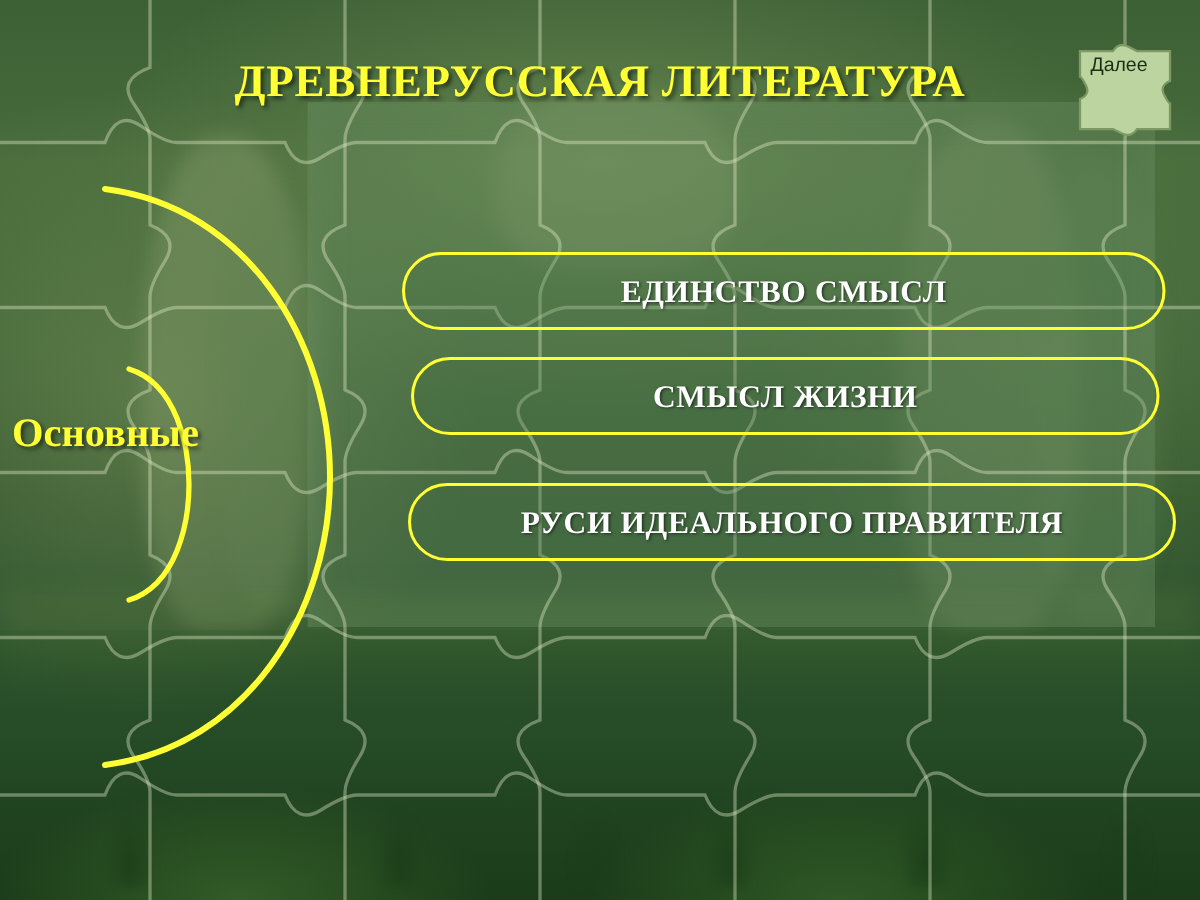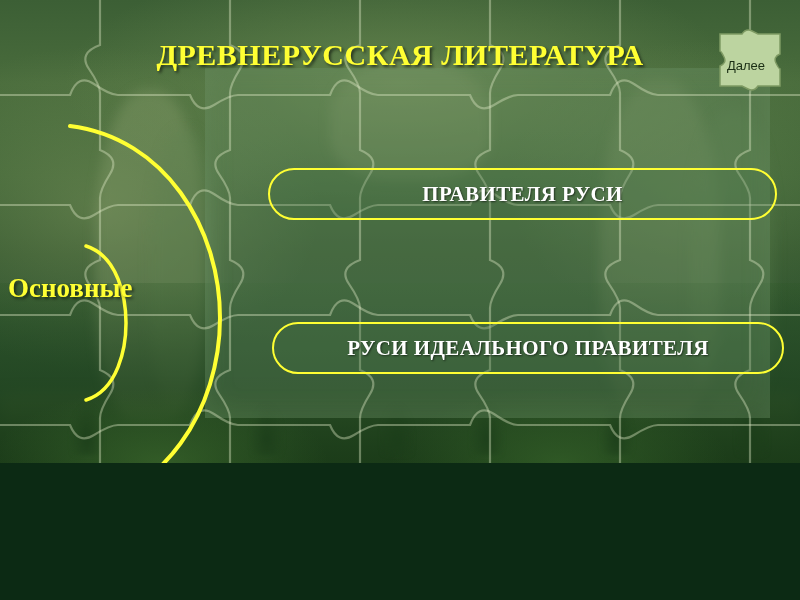--- a/index.html
+++ b/index.html
@@ -3,21 +3,21 @@
 <meta charset="utf-8">
 <style>
   html, body {
     margin: 0;
     padding: 0;
     background: #0c2a14;
   }
   #slide {
     position: relative;
     width: 800px;
-    height: 463px;
+    height: 600px;
     overflow: hidden;
     font-family: "Liberation Serif", serif;
     background: #3b82f6;
   }
 
   
   .bg-base {
     position: absolute;
     inset: 0;
     background:
@@ -106,21 +106,21 @@
     position: absolute;
     right: 14px;
     top: 28px;
     width: 72px;
     height: 64px;
     cursor: pointer;
   }
   .next-btn .next-label {
     position: absolute;
     left: 0; right: 8px;
-    top: 30px;
+    top: 7px;
     text-align: center;
     font-family: "Liberation Sans", sans-serif;
     font-size: 13px;
     color: #1a2e14;
   }
 
   
   .left-label {
     position: absolute;
     left: 8px;
@@ -236,16 +236,17 @@
     <path d="M15,8 C110,20 165,110 165,200 C165,290 110,380 15,392" fill="none" stroke="#ffff33" stroke-width="4" stroke-linecap="round"></path>
   </svg>
   <svg class="brace-small" style="left:78px; top:238px;" width="60" height="170" viewBox="0 0 60 170">
     <path d="M8,8 C40,18 48,60 48,85 C48,110 40,152 8,162" fill="none" stroke="#ffff33" stroke-width="3.5" stroke-linecap="round"></path>
   </svg>
 
   <div class="left-label">
     <div>Основные</div>
   </div>
 
-  <div class="idea idea-0">ПРАВИТЕЛЯ РУСИ</div>
+  <div class="idea idea-0">ЕДИНСТВО СМЫСЛ</div>
+  <div class="idea idea-1">СМЫСЛ ЖИЗНИ</div>
   <div class="idea idea-2">РУСИ ИДЕАЛЬНОГО ПРАВИТЕЛЯ</div>
 
 </div>
 
 </body></html>

